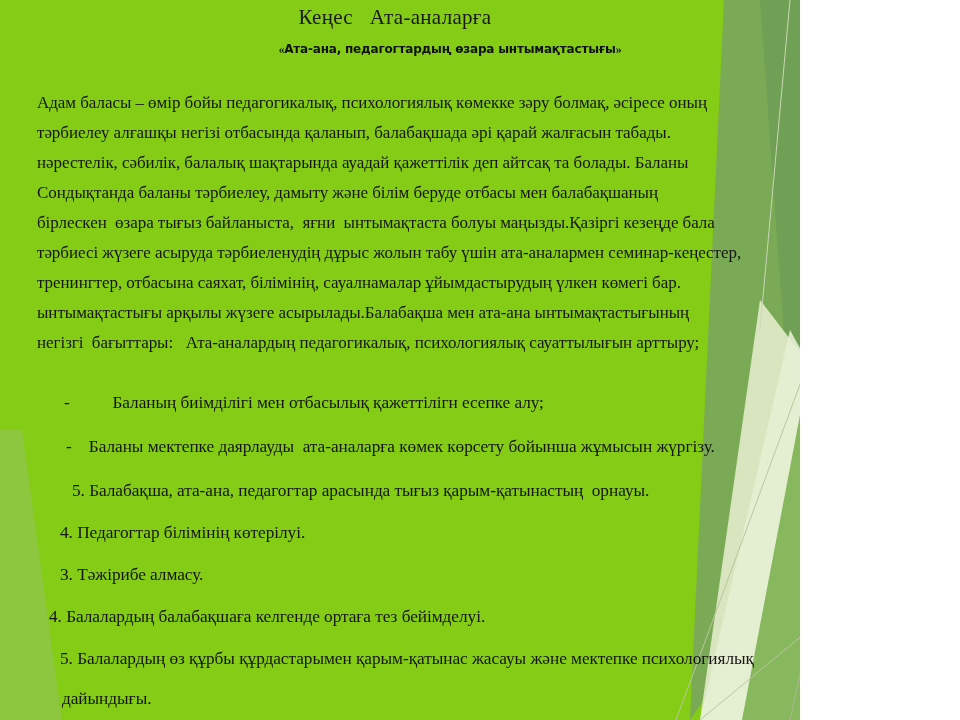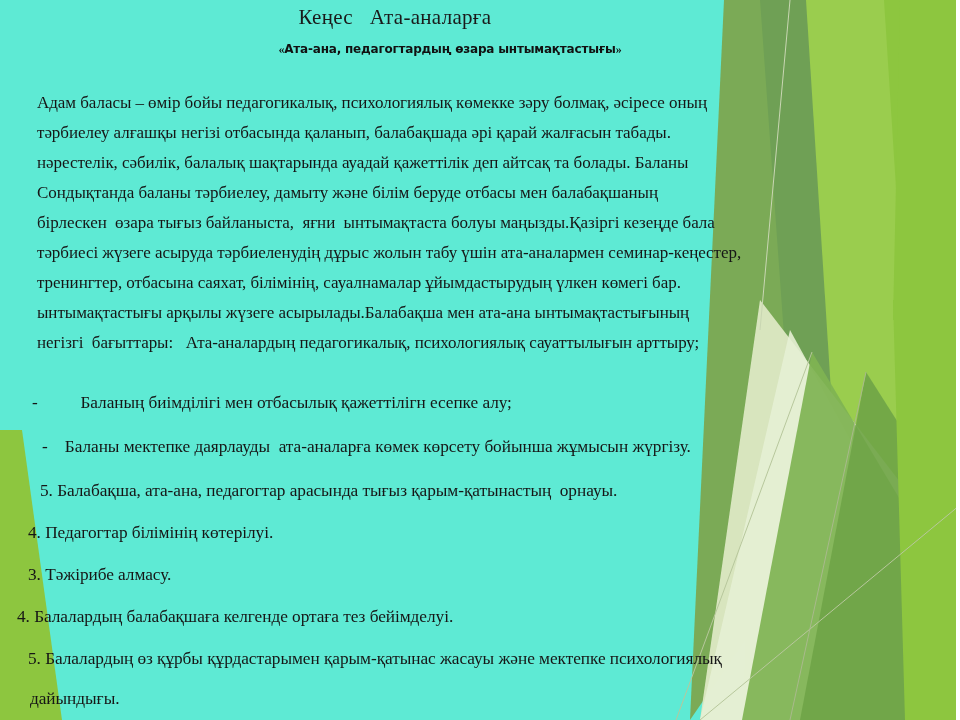--- a/index.html
+++ b/index.html
@@ -3,24 +3,24 @@
 <meta charset="utf-8">
 <title>Slide</title>
 <style>
   html, body {
     margin: 0;
     padding: 0;
     background: #ffffff;
   }
   #slide {
     position: relative;
-    width: 956px;
+    width: 800px;
     height: 720px;
     overflow: hidden;
-    background: #5eead4;
+    background: #84cc16;
     font-family: "Liberation Serif", "DejaVu Serif", serif;
     color: #161616;
   }
 
   
   #decor {
     position: absolute;
     inset: 0;
     width: 960px;
     height: 720px;
@@ -85,23 +85,24 @@
     position: absolute;
     left: 0;
     top: 392px;
     width: 960px;
   }
   .list-line {
     font-size: 17.3px;
     white-space: pre;
     line-height: 22px;
     letter-spacing: -0.05px;
+    margin-left: 32px;
   }
   .li-1 { position:absolute; left: 32px;  top: 0px;   }
-  .li-2 { position:absolute; left: 42px;  top: 44px;  }
+  .li-2 { position:absolute; left: 34px;  top: 44px;  }
   .li-3 { position:absolute; left: 40px;  top: 88px;  }
   .li-4 { position:absolute; left: 28px;  top: 130px; }
   .li-5 { position:absolute; left: 28px;  top: 172px; }
   .li-6 { position:absolute; left: 17px;  top: 214px; }
   .li-7 { position:absolute; left: 28px;  top: 256px; }
   .li-8 { position:absolute; left: 30px;  top: 296px; }
 </style>
 </head>
 <body>
 

